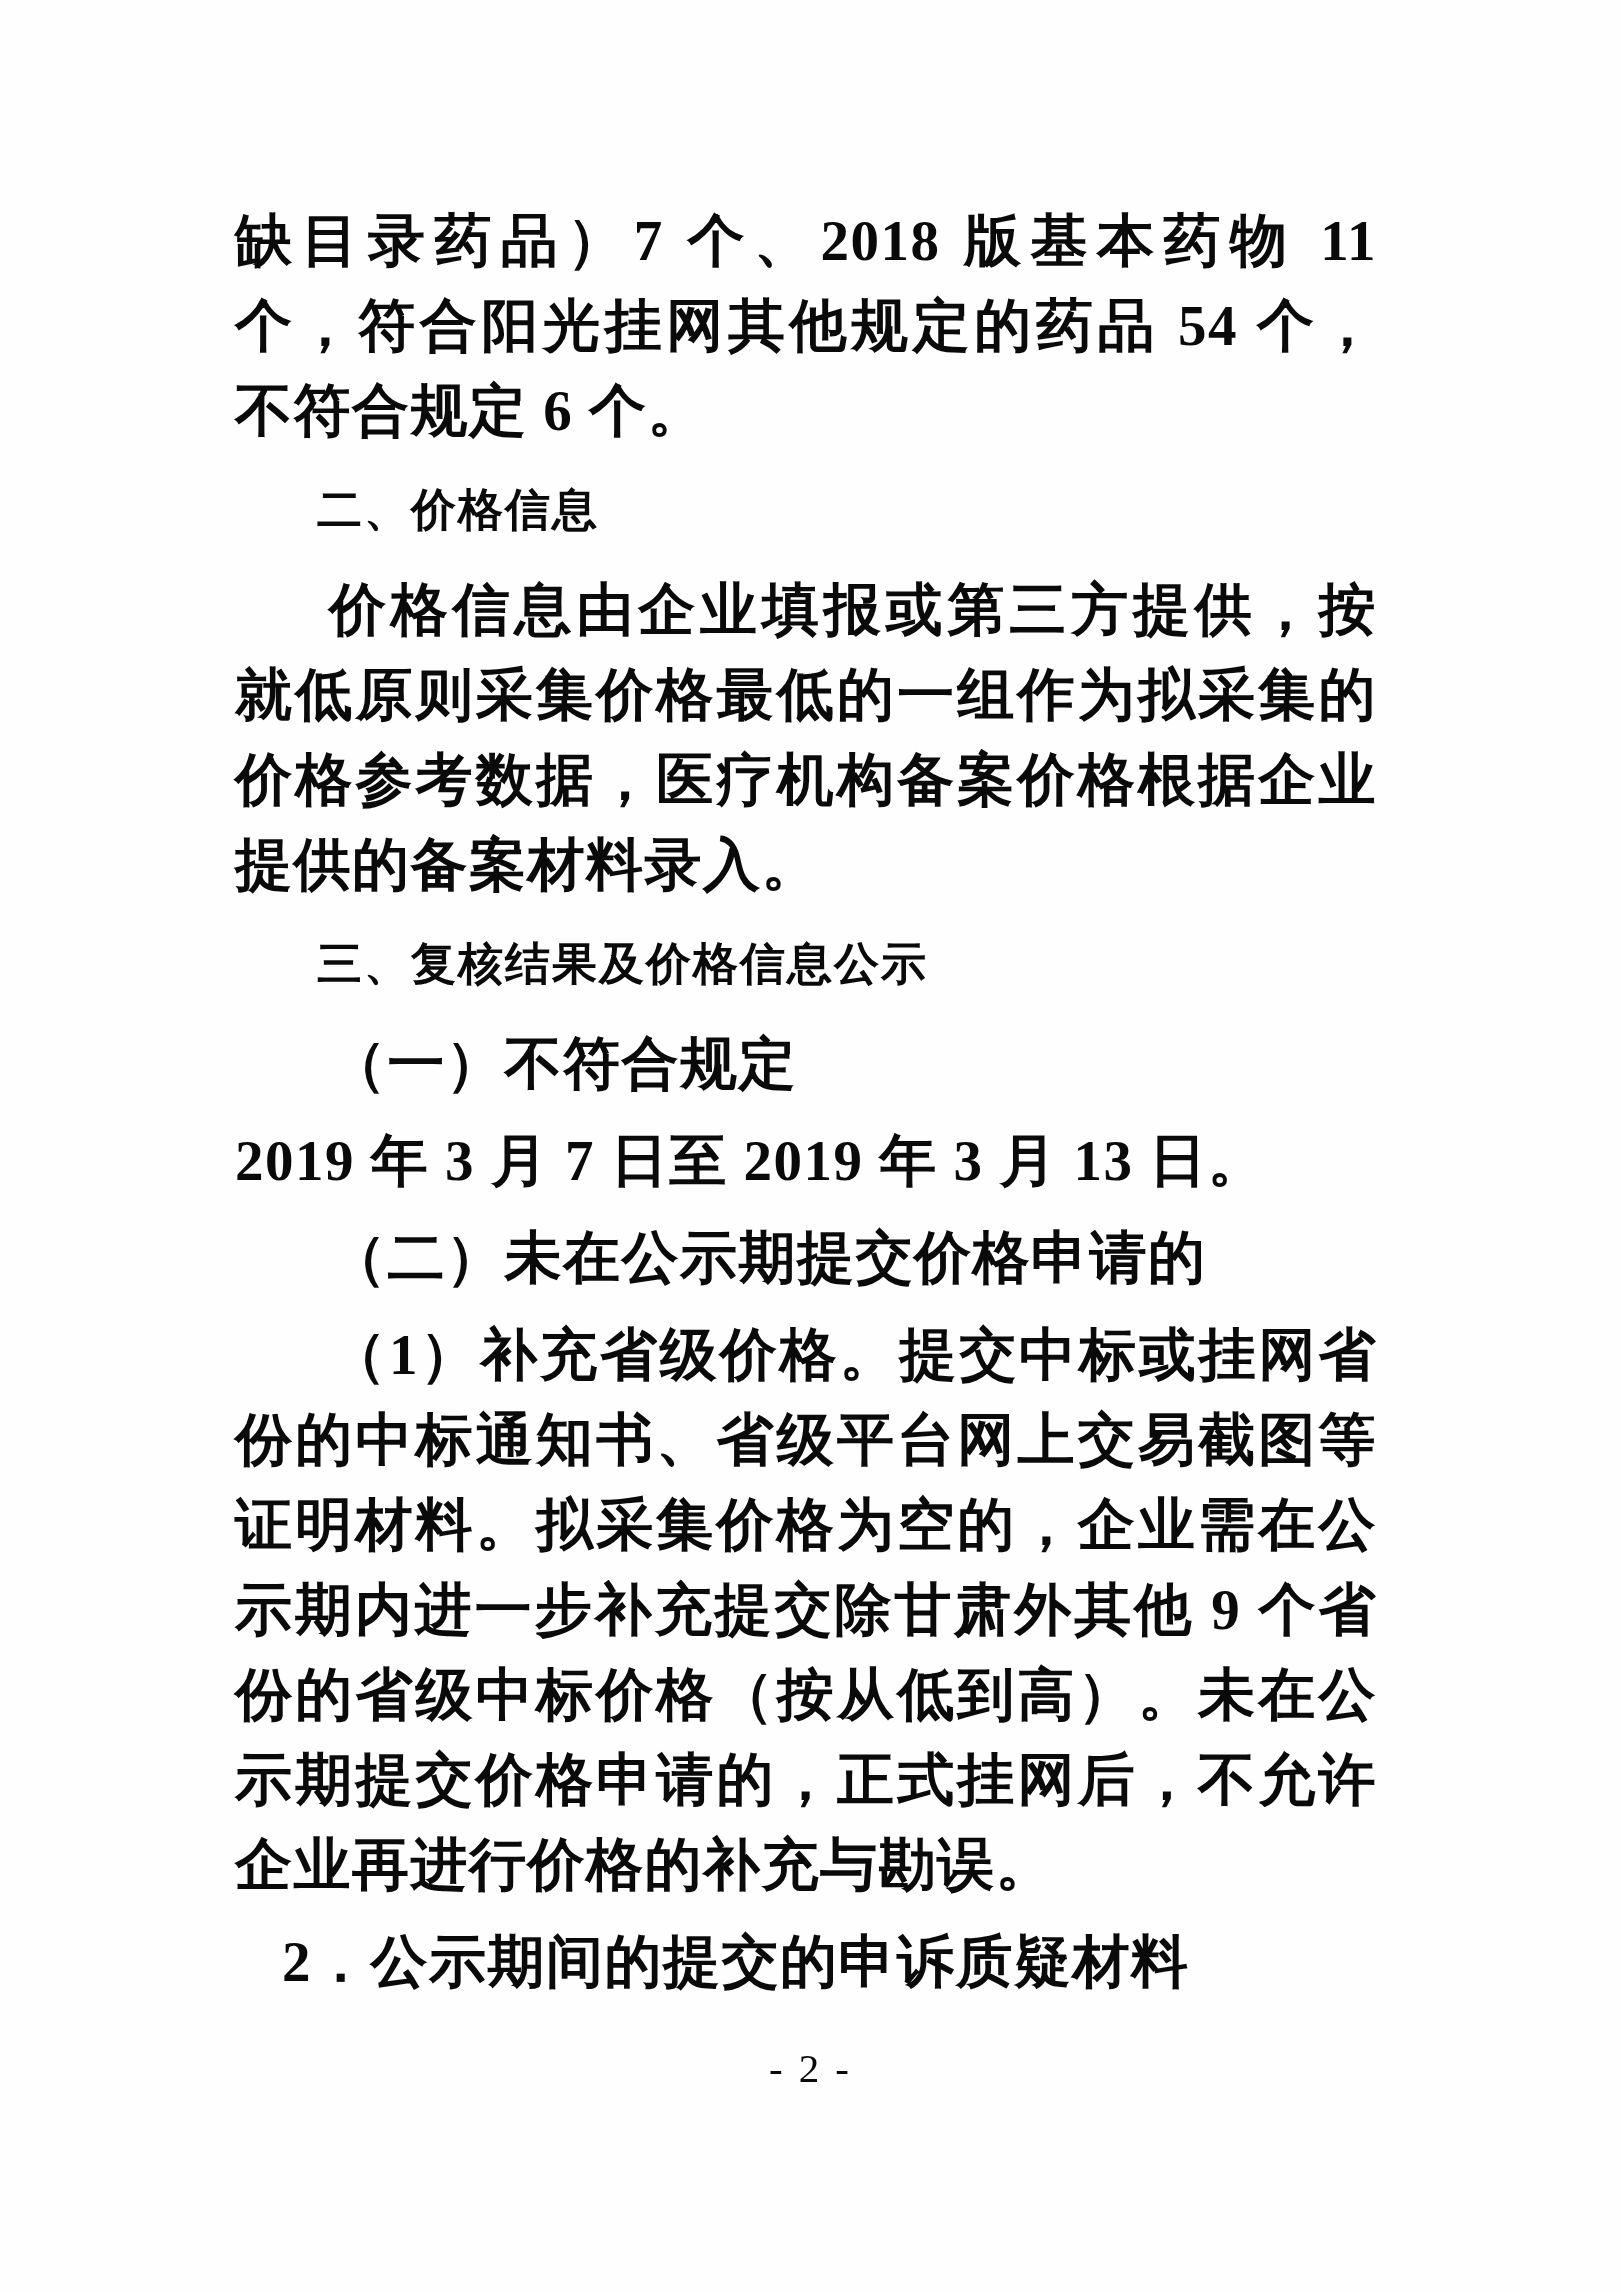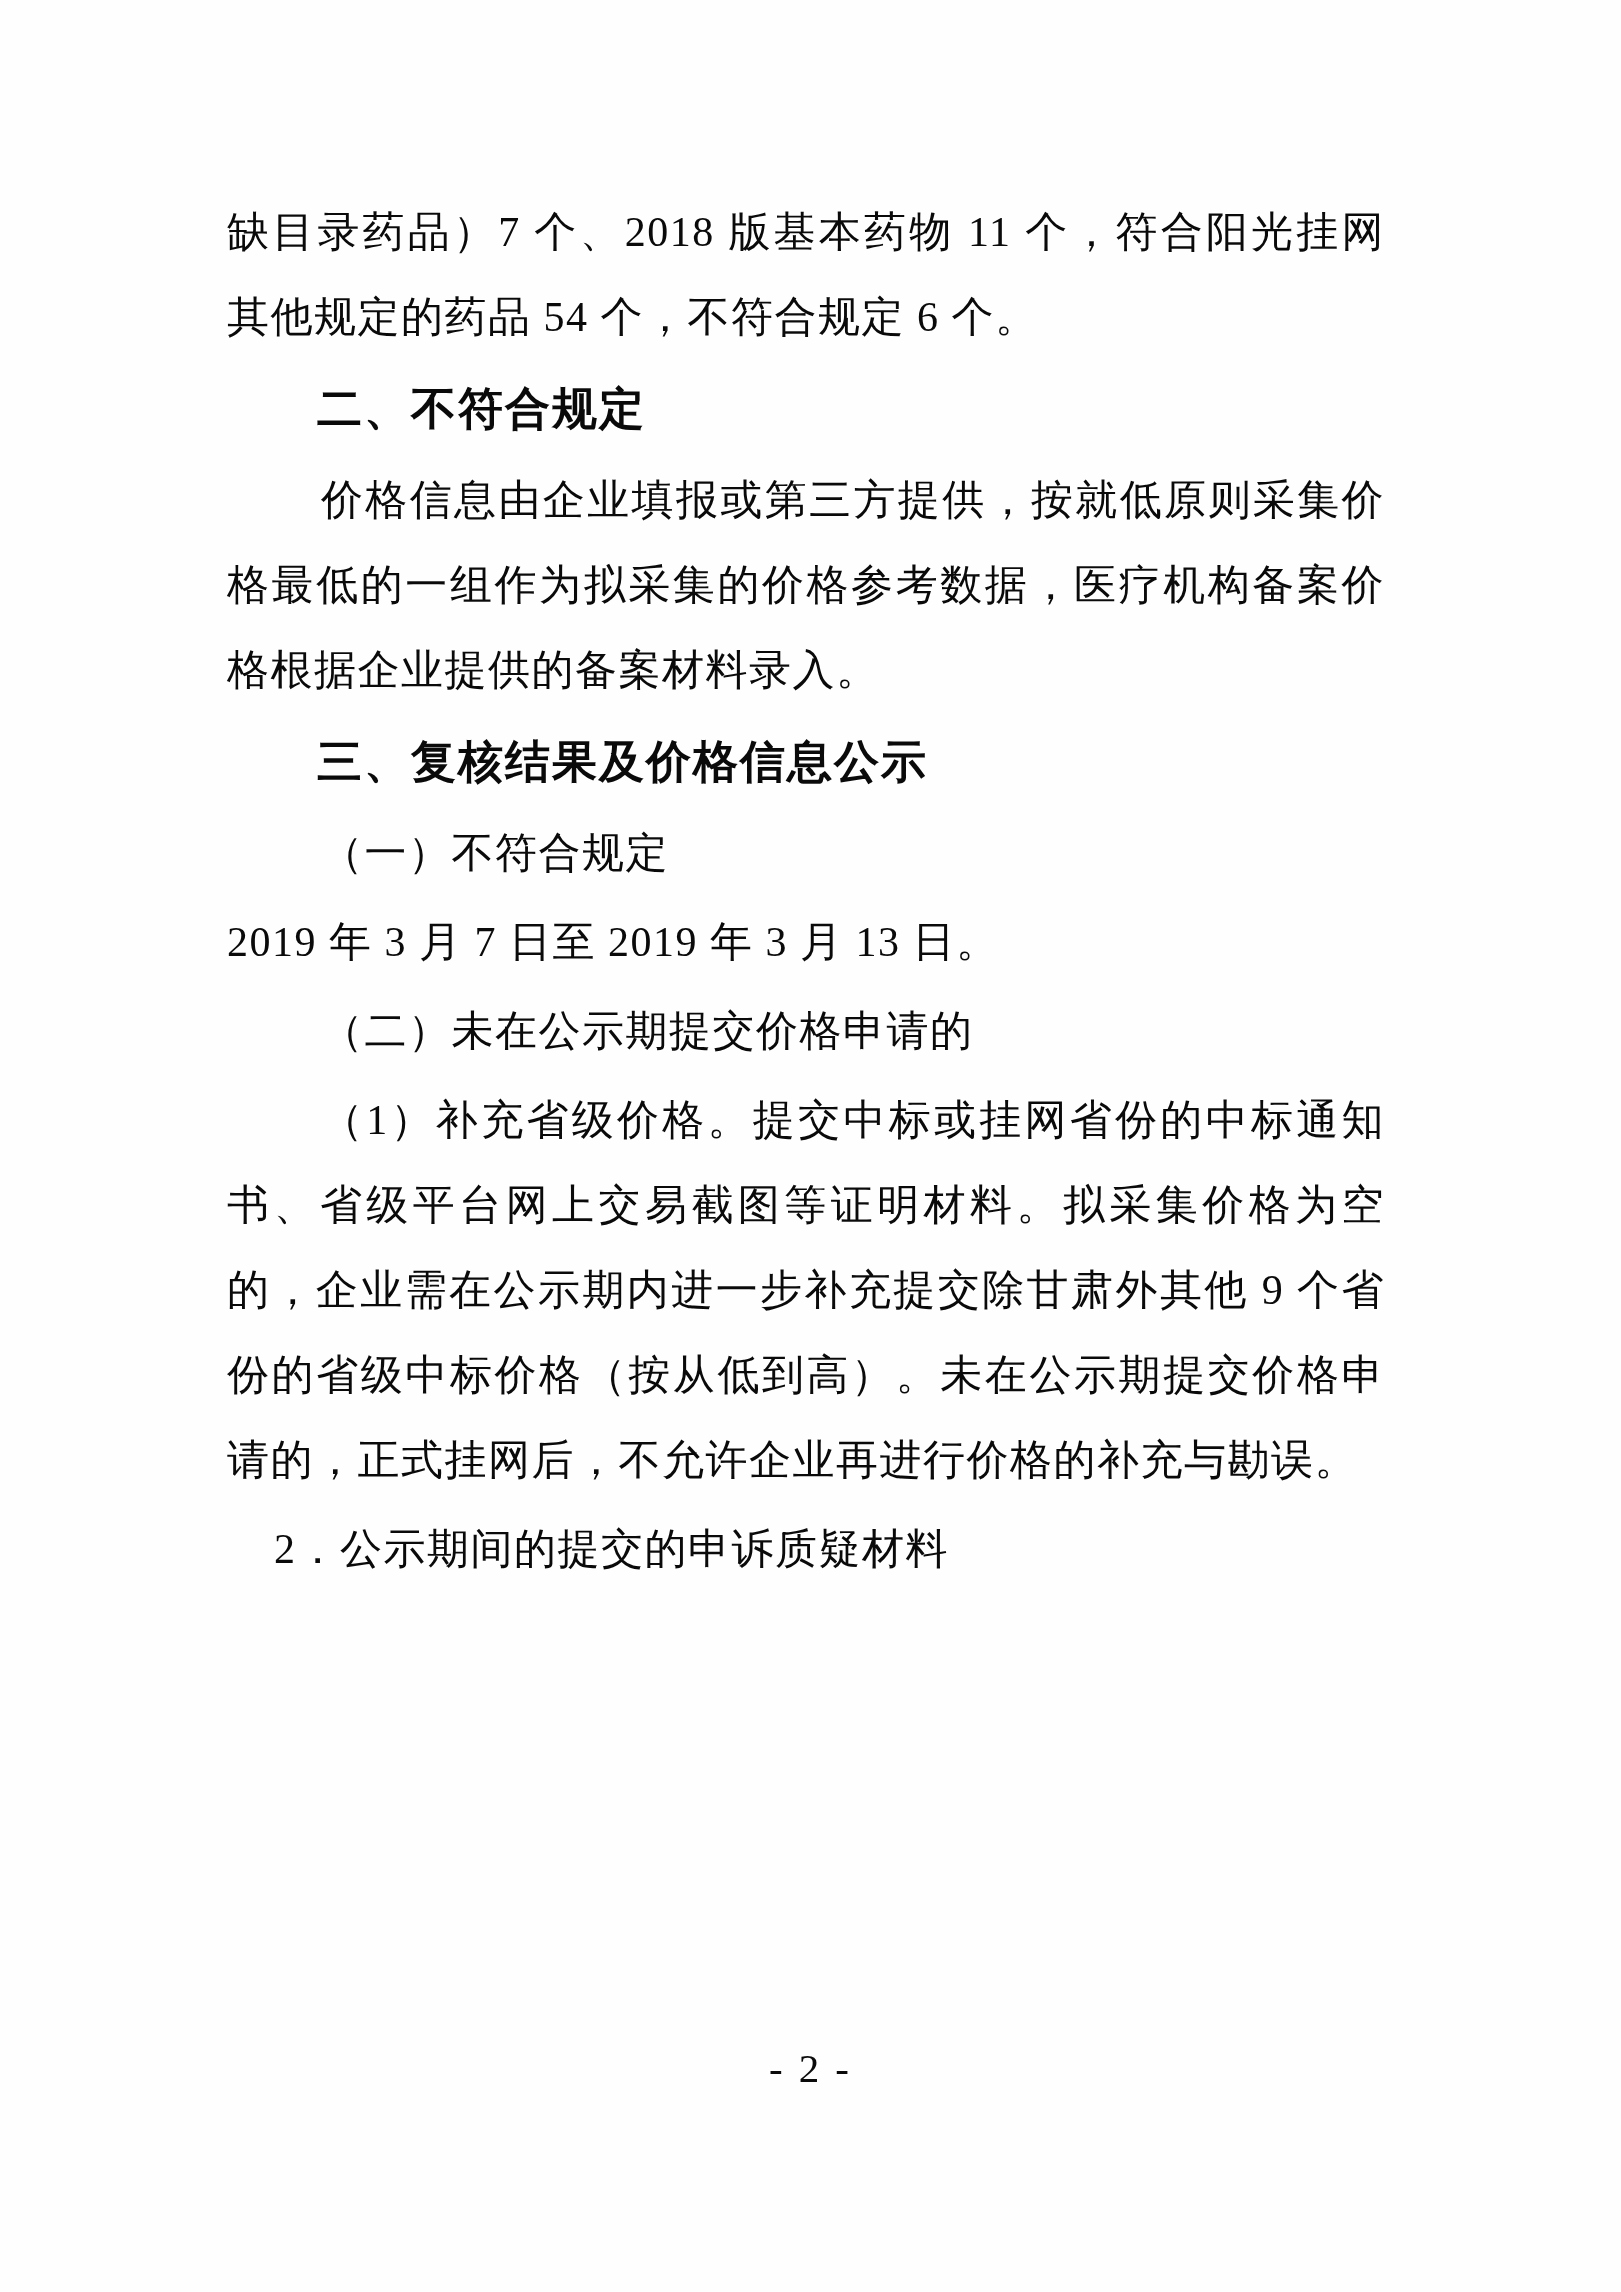--- a/index.html
+++ b/index.html
@@ -18,27 +18,27 @@
     color: #0a0a0a;
     overflow: hidden;
   }
   .content {
     position: absolute;
     left: 223px;
     top: 186px;
     width: 1166px;
   }
   .para {
-    font-size: 42px;
+    font-size: 57px;
     line-height: 85px;
     letter-spacing: 1.5px;
     text-align: justify;
     text-justify: inter-ideograph;
-    margin: 4px;
-    font-weight: 400;
+    margin: 12px;
+    font-weight: 700;
   }
   .para.indent {
     text-indent: 94px;
   }
   .para.indent-small {
     text-indent: 47px;
   }
   .heading {
     font-size: 45px;
     line-height: 90px;
@@ -62,21 +62,21 @@
 </style>
 </head>
 <body>
 
 <div class="page">
 
   <div class="content">
 
     <p class="para">缺目录药品）7 个、2018 版基本药物 11 个，符合阳光挂网其他规定的药品 54 个，不符合规定 6 个。</p>
 
-    <h2 class="heading">二、不符合规定</h2>
+    <h2 class="heading">二、价格信息</h2>
 
     <p class="para indent">价格信息由企业填报或第三方提供，按就低原则采集价格最低的一组作为拟采集的价格参考数据，医疗机构备案价格根据企业提供的备案材料录入。</p>
 
     <h2 class="heading">三、复核结果及价格信息公示</h2>
 
     <p class="para indent">（一）不符合规定</p>
 
     <p class="para">2019 年 3 月 7 日至 2019 年 3 月 13 日。</p>
 
     <p class="para indent">（二）未在公示期提交价格申请的</p>

